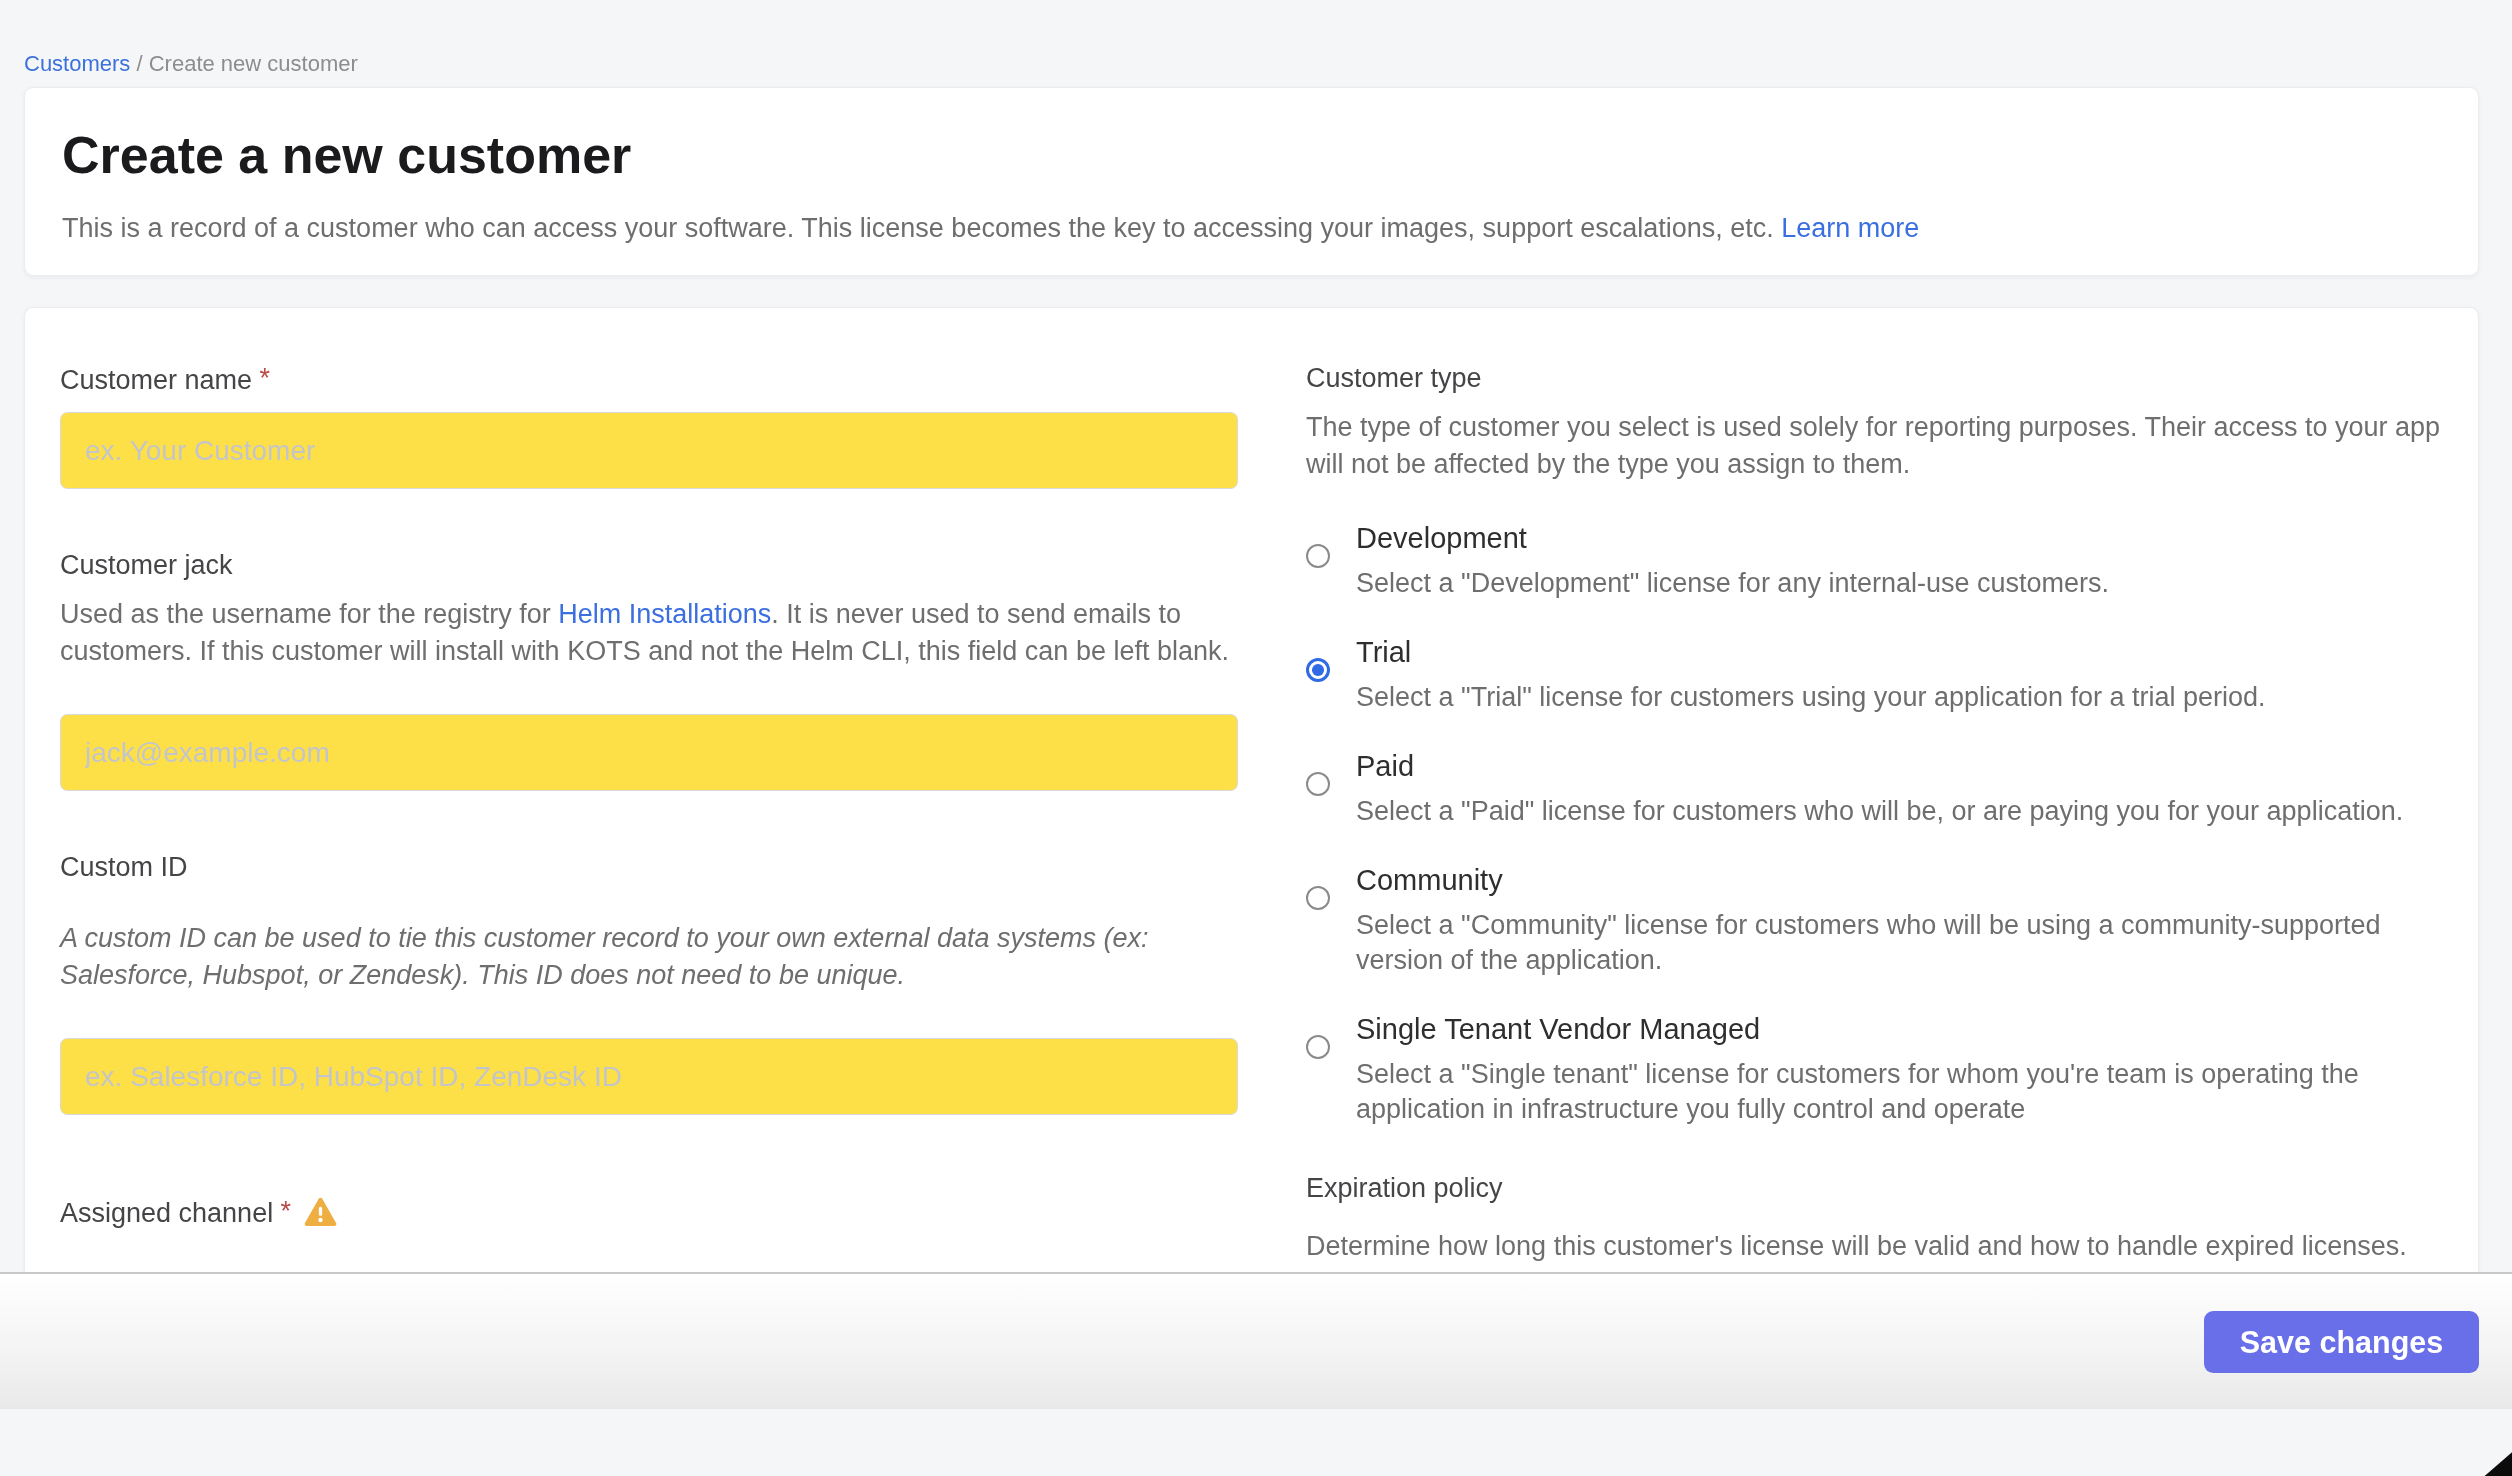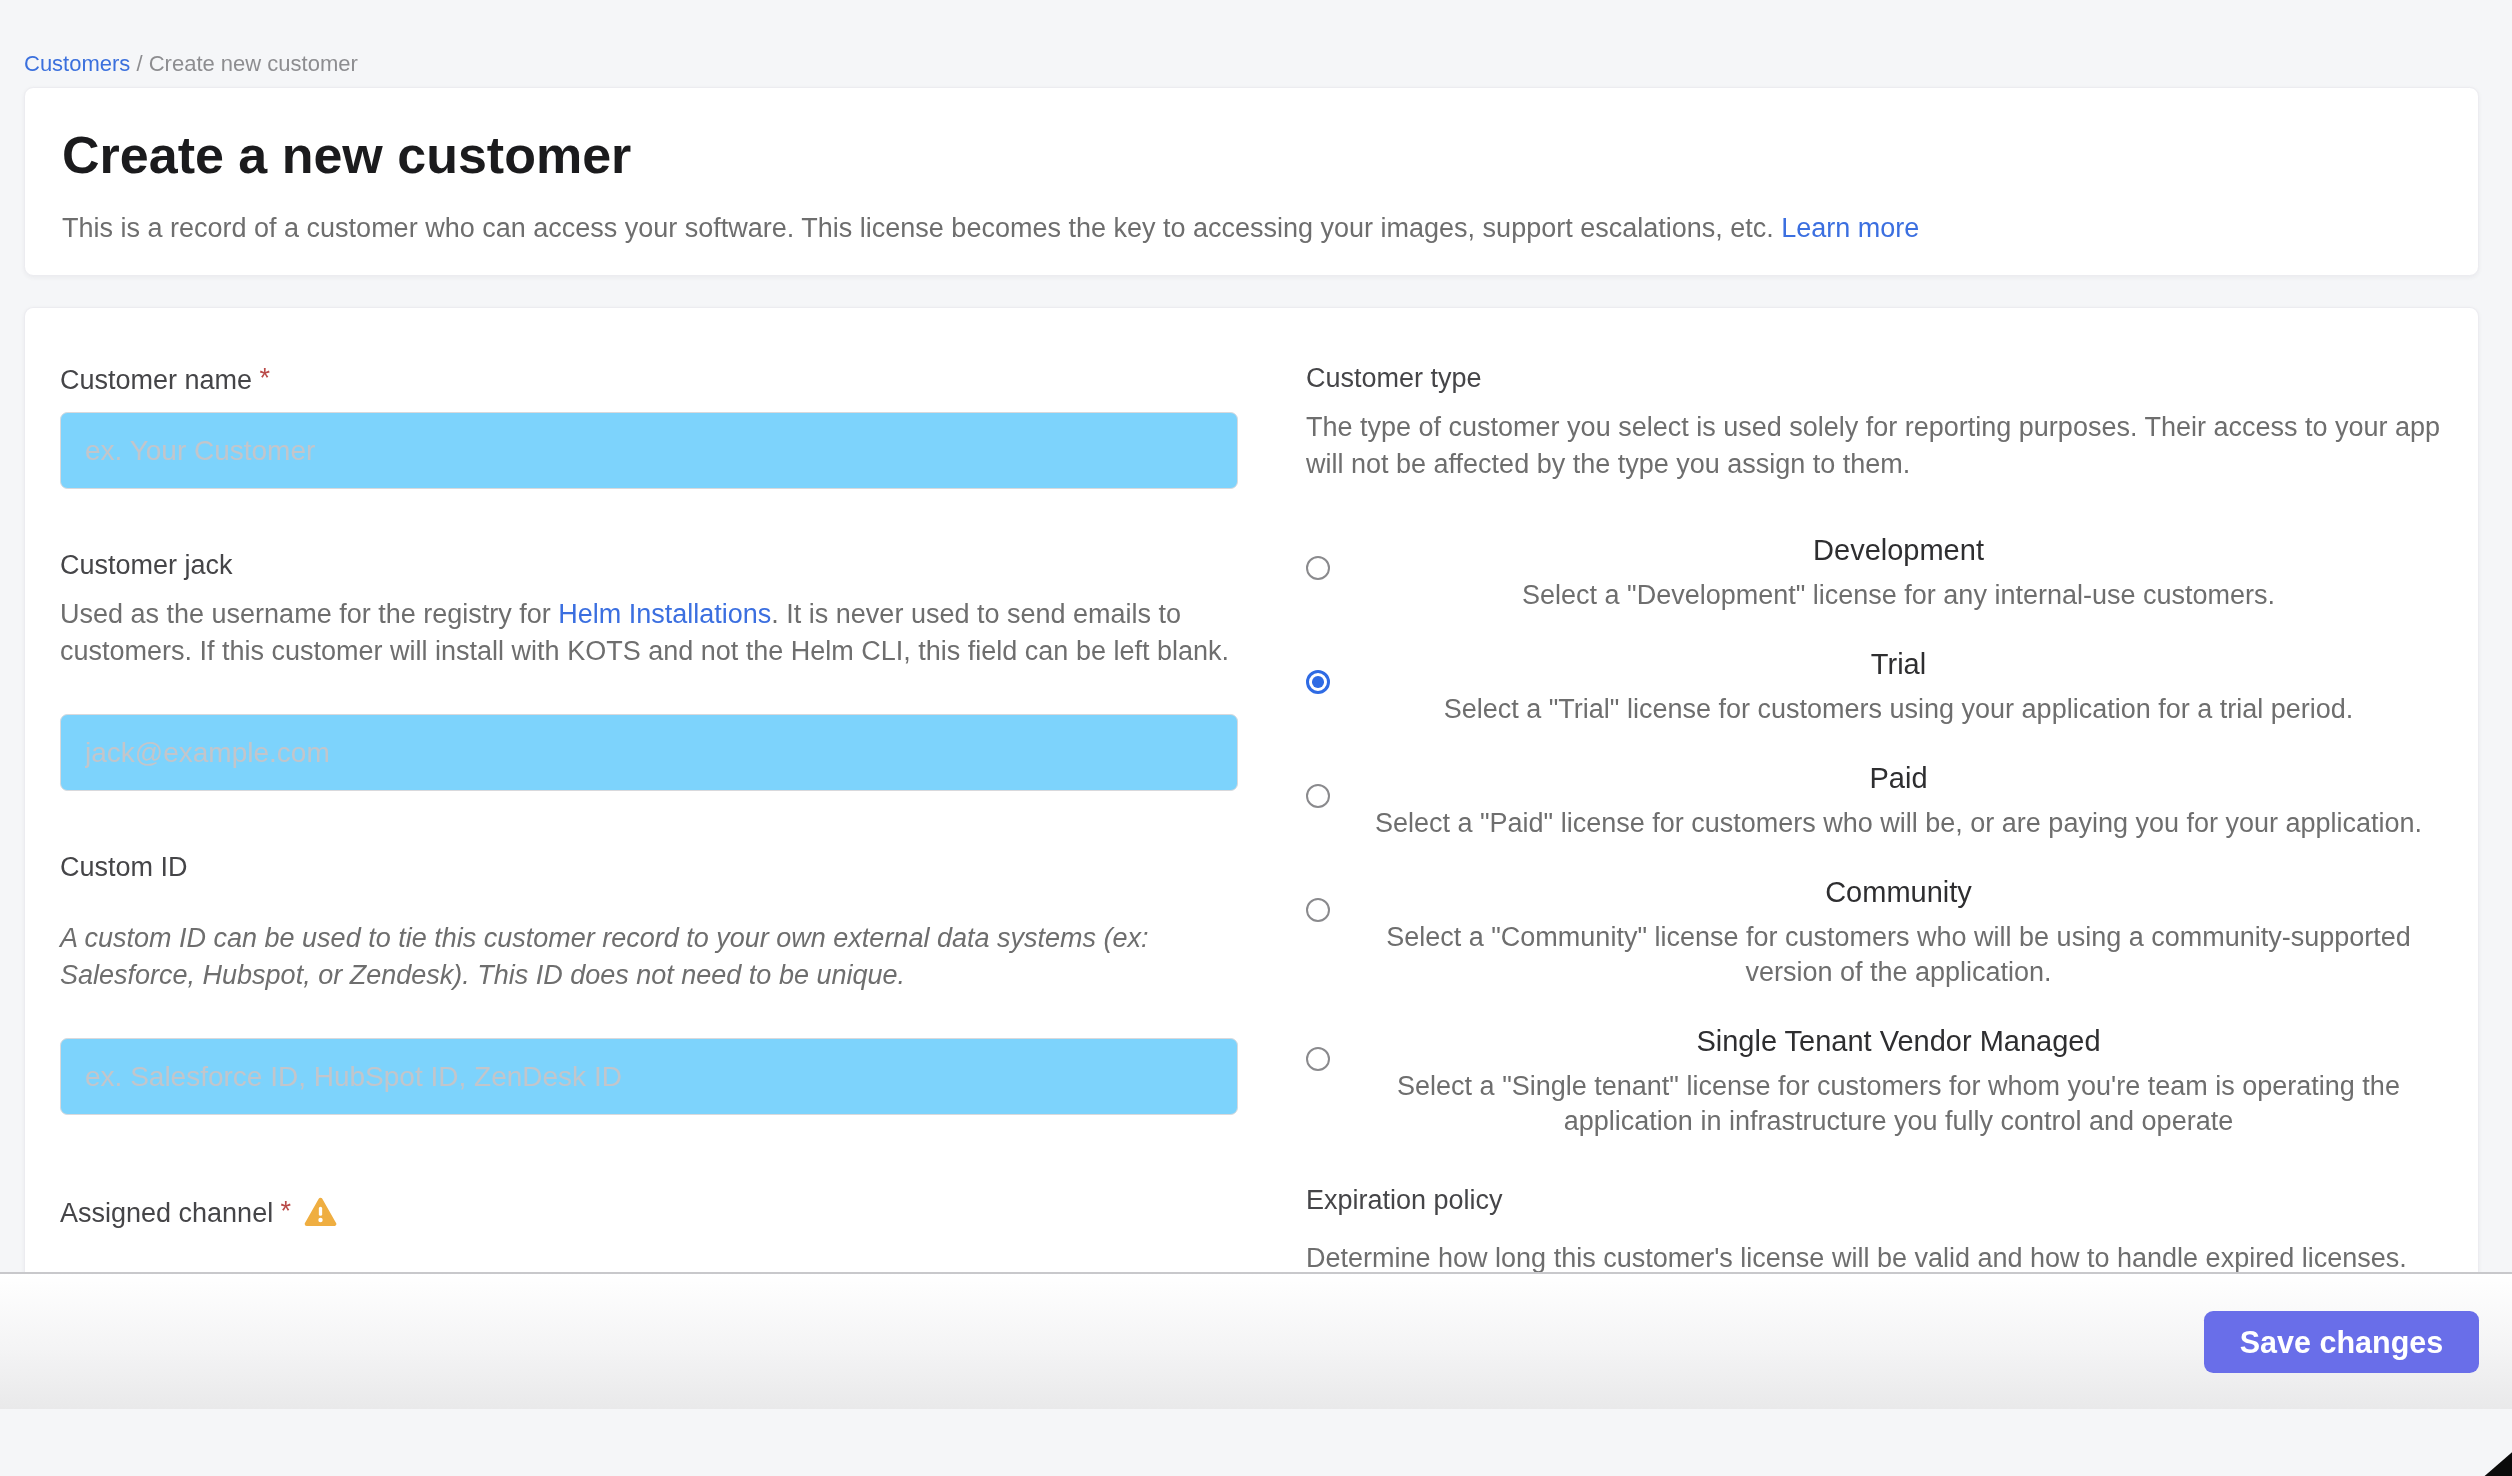--- a/index.html
+++ b/index.html
@@ -58,21 +58,21 @@
   .helper {
     margin-top:14.8px;
     font-size:27px; line-height:37px; color:#6e6e6e;
   }
   .helper a { color:#3b6fe0; text-decoration:none; cursor:pointer; }
 
   .text-input {
     display:block; width:1178px; height:77px;
     margin-top:16.6px;
     border:0.9px solid #d9d9dc; border-radius:7.4px;
-    background:#7dd3fc;
+    background:#fde047;
     font-family:"Liberation Sans", sans-serif;
     font-size:28px; color:#3d3d3f;
     padding:0 24px;
     outline:none;
   }
   .text-input::placeholder { color:#c3c5ca; opacity:1; }
 
   .mt-gap  { margin-top:61px; }   
   .mt-desc-input { margin-top:44px; }
 
@@ -87,21 +87,21 @@
     font-size:29px; color:#4a4a4d;
     cursor:pointer;
   }
   .select-box .chevron {
     position:absolute; right:22px; top:50%;
     margin-top:-7.4px; line-height:0;
   }
 
   
   .radio-desc-intro { margin-top:14.8px; }
-  .options { margin-top:51px;text-align:center; }
+  .options { margin-top:39px; }
   .option { position:relative; padding-left:50px; margin-bottom:35px; cursor:pointer; }
   .option .opt-title { font-size:29px; color:#2e2e30; }
   .option .opt-desc  { margin-top:11px; font-size:27px; line-height:35px; color:#6e6e6e; }
   .radio {
     position:absolute; left:0; top:22px;
     width:24px; height:24px;
     border:2.3px solid #8a8a8d; border-radius:50%;
     background:#fff; cursor:pointer;
   }
   .radio.checked { border:3.2px solid #2f6be4; }

